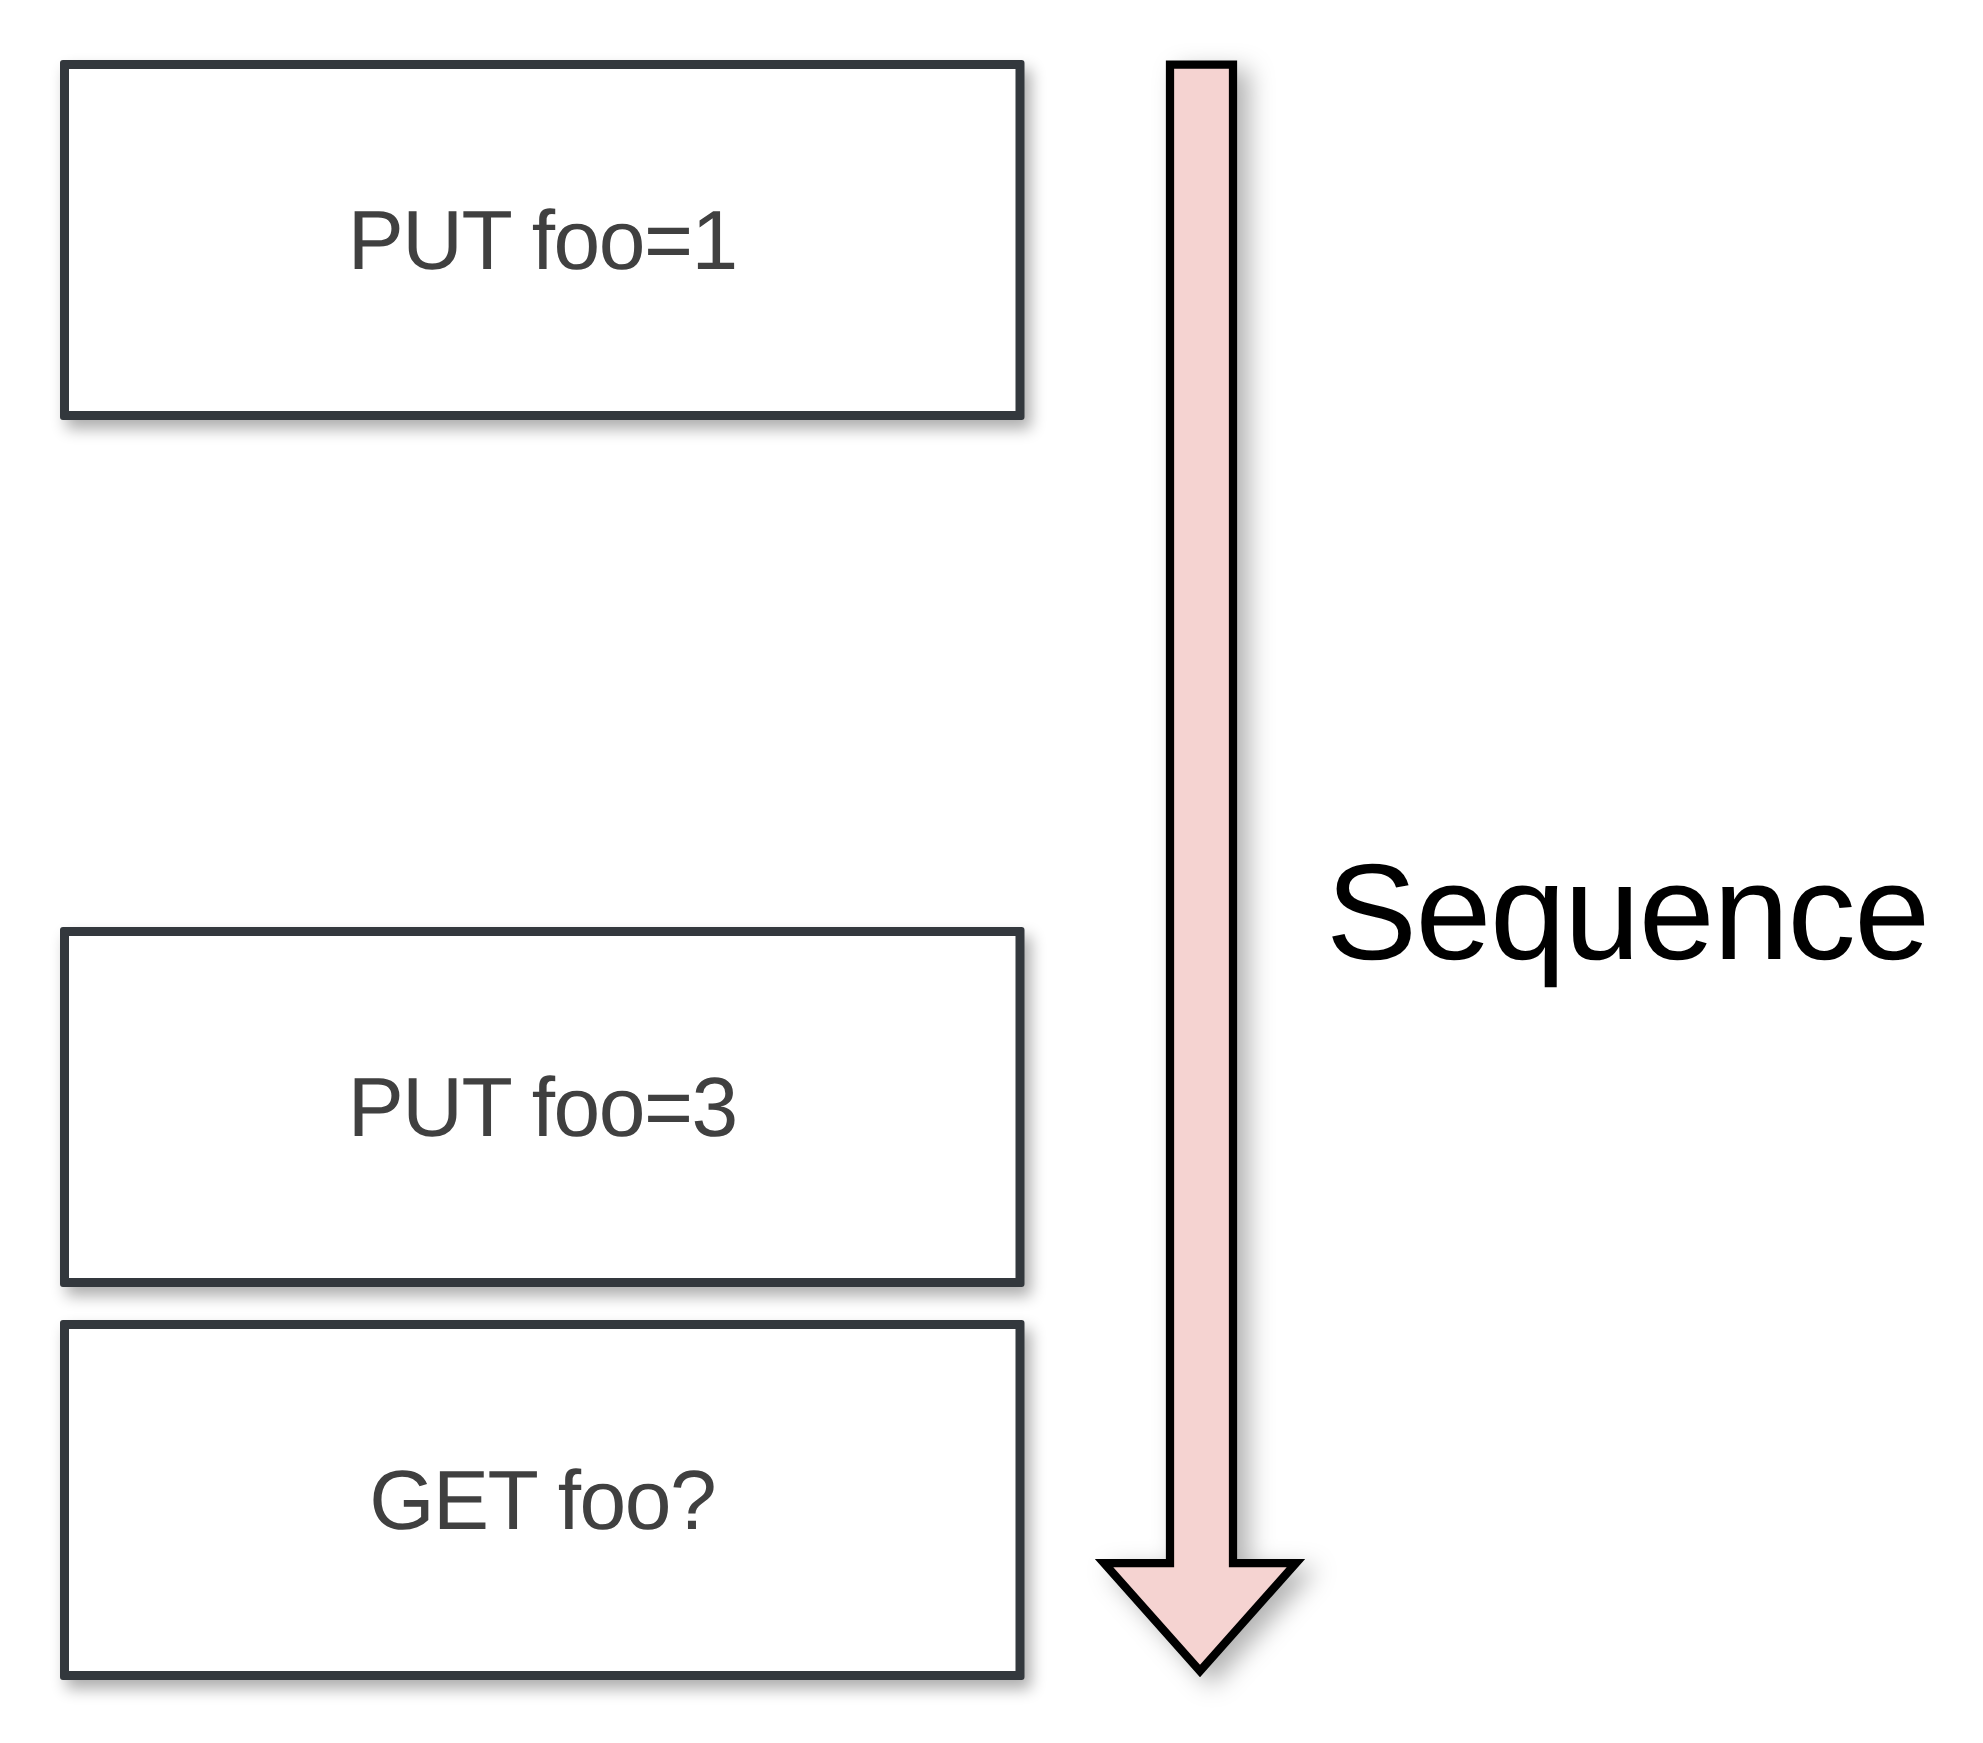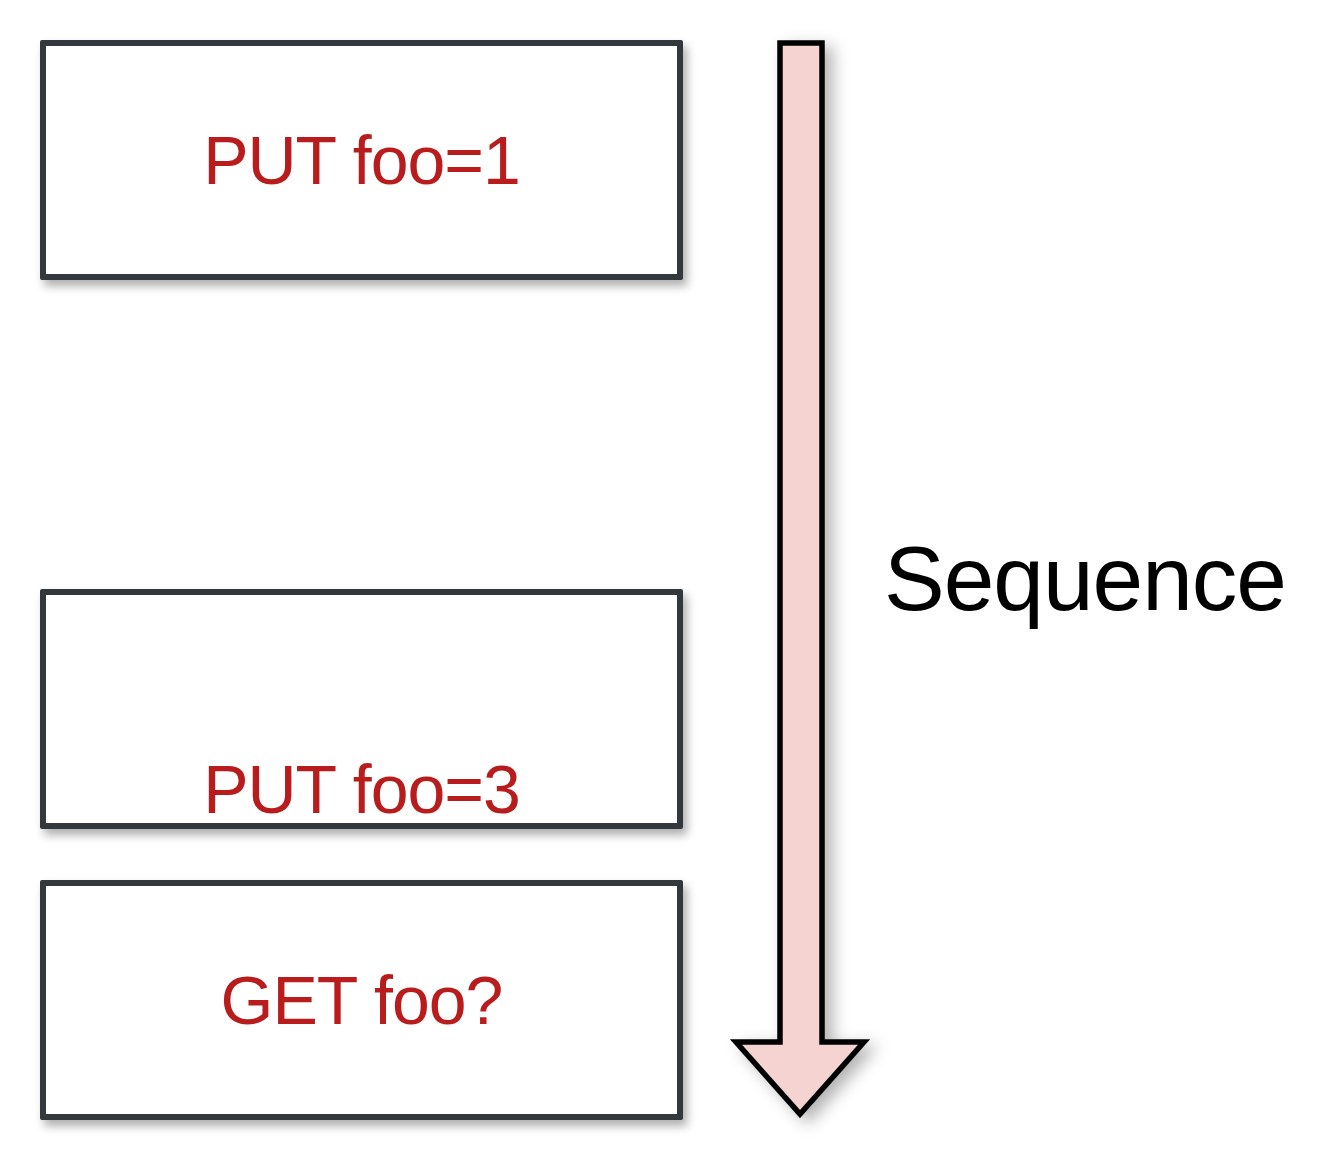--- a/index.html
+++ b/index.html
@@ -23,41 +23,41 @@
     background: #ffffff;
     border: 6px solid #33383d;
     border-radius: 2px;
     box-shadow: 4px 6px 10px rgba(0,0,0,0.32);
     display: flex;
     align-items: center;
     justify-content: center;
   }
   .box1 { top: 40px; }
   .box2 { top: 320px; }
-  .box3 { top: 589px; align-items: flex-end; }
+  .box3 { top: 618px; }
   .box4 { top: 880px; }
   .box-label {
-    font-size: 68px;
+    font-size: 56px;
     letter-spacing: -1px;
-    color: #b91c1c;
+    color: #404040;
     white-space: nowrap;
     line-height: 1;
   }
   .arrow-svg {
     position: absolute;
     left: 0;
     top: 0;
     width: 1322px;
     height: 1162px;
     filter: drop-shadow(8px 6px 8px rgba(0,0,0,0.30));
   }
   .sequence-label {
     position: absolute;
     left: 884px;
-    top: 533px;
+    top: 563px;
     font-size: 91px;
     letter-spacing: -1px;
     color: #000000;
     line-height: 1;
     white-space: nowrap;
   }
 </style>
 </head>
 <body>
 

